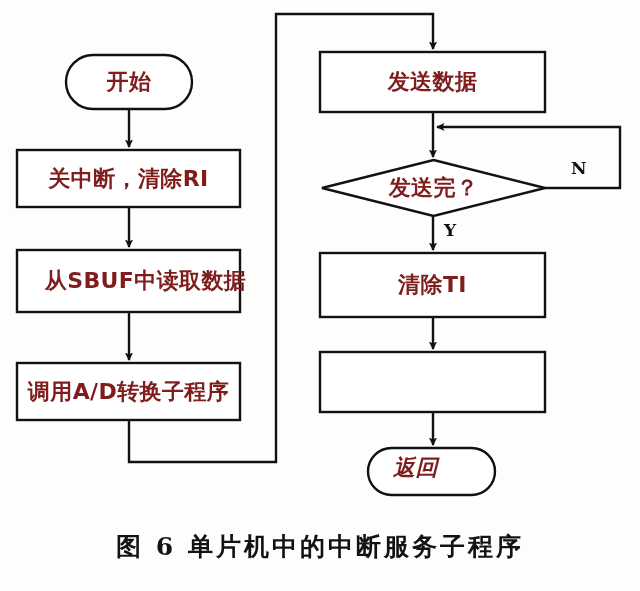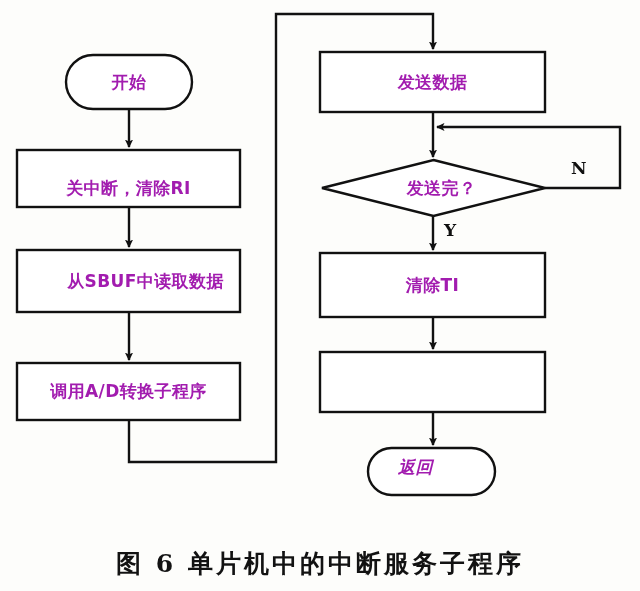--- a/index.html
+++ b/index.html
@@ -25,23 +25,23 @@
     width: 640px;
     height: 591px;
     display: block;
   }
   .node-label {
     position: absolute;
     display: flex;
     align-items: center;
     justify-content: center;
     text-align: center;
-    color: #a21caf;
+    color: #7f1d1d;
     font-family: "DejaVu Sans", "Liberation Sans", sans-serif;
-    font-size: 17px;
+    font-size: 22px;
     font-weight: 700;
     letter-spacing: 0.4px;
     white-space: nowrap;
     pointer-events: none;
   }
   .edge-label {
     position: absolute;
     color: #101010;
     font-family: "DejaVu Serif", "Liberation Serif", serif;
     font-size: 17px;
@@ -52,21 +52,20 @@
     position: absolute;
     left: 0;
     top: 530px;
     width: 640px;
     text-align: center;
     color: #121212;
     font-family: "DejaVu Serif", "Liberation Serif", serif;
     font-size: 25px;
     font-weight: 700;
     letter-spacing: 3px;
-    margin-top: 17px;
   }
 </style>
 </head>
 <body>
 
 <div id="page">
 
   <svg id="flow-svg" viewBox="0 0 640 591">
     <defs>
       <marker id="arrowhead" markerWidth="9" markerHeight="9" refX="7.5" refY="4.5" orient="auto" markerUnits="userSpaceOnUse">
@@ -105,29 +104,29 @@
       <line x1="433" y1="216" x2="433" y2="250" marker-end="url(#arrowhead)"></line>
 
       <line x1="433" y1="317" x2="433" y2="349" marker-end="url(#arrowhead)"></line>
 
       <line x1="433" y1="412" x2="433" y2="445" marker-end="url(#arrowhead)"></line>
     </g>
   </svg>
 
   <div class="node-label" style="left:66px;  top:55px;  width:126px; height:54px;">开始</div>
 
-  <div class="node-label" style="left:17px;  top:150px; width:223px; height:57px;margin-top:10px;">关中断，清除RI</div>
+  <div class="node-label" style="left:17px;  top:150px; width:223px; height:57px;">关中断，清除RI</div>
 
   <div class="node-label" style="left:34px;  top:250px; width:223px; height:62px;">从SBUF中读取数据</div>
 
   <div class="node-label" style="left:320px; top:52px;  width:225px; height:60px;">发送数据</div>
 
   <div class="node-label" style="left:17px;  top:363px; width:223px; height:57px;">调用A/D转换子程序</div>
 
-  <div class="node-label" style="left:330px; top:160px; width:223px; height:56px;">发送完？</div>
+  <div class="node-label" style="left:322px; top:160px; width:223px; height:56px;">发送完？</div>
 
   <div class="node-label" style="left:320px; top:253px; width:225px; height:64px;border-radius:15px;">清除TI</div>
 
 
   <div class="node-label" style="left:352px; top:448px; width:127px; height:39px;font-style:italic;">返回</div>
 
   <div class="edge-label" style="left:571px; top:158px;">N</div>
 
   <div class="edge-label" style="left:444px; top:220px;">Y</div>
 

